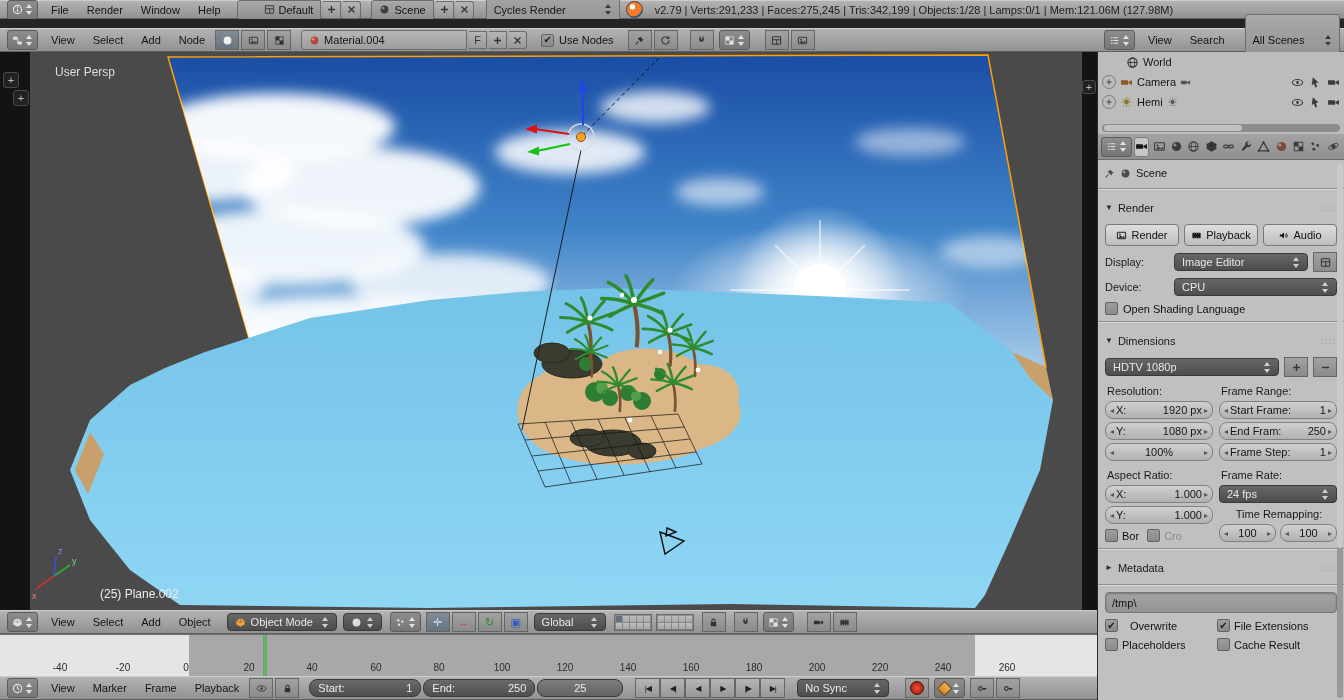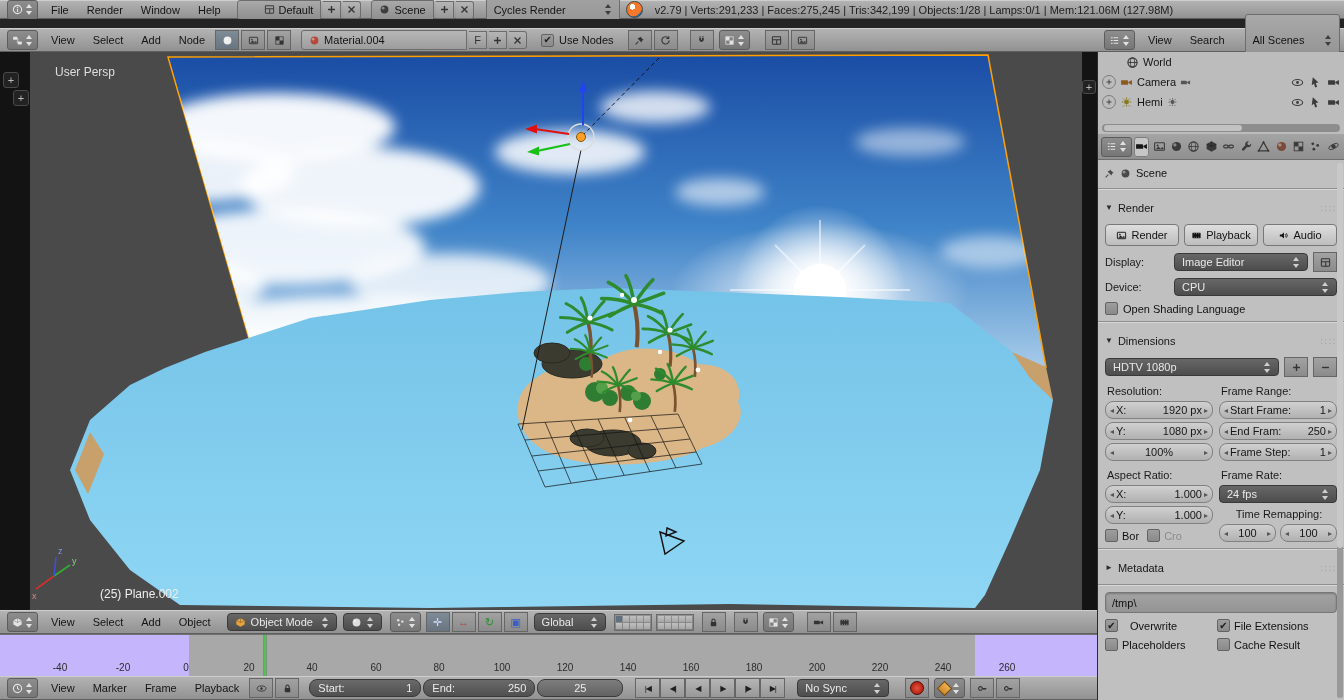--- a/index.html
+++ b/index.html
@@ -80,21 +80,21 @@
   .collab{color:#1a1a1a;padding:2px 0 1px 2px;}
   .txtf{display:flex;align-items:center;height:19px;margin:6px 7px 0 7px;padding:0 6px;border:1px solid #777;
         border-radius:4px;background:linear-gradient(#a3a3a3,#949494);box-shadow:inset 0 1px 2px rgba(0,0,0,.25);color:#101010;}
   
   .layers{display:flex;gap:4px;margin:0 6px;}
   .lgrid{display:grid;grid-template-columns:repeat(5,6px);grid-auto-rows:6px;gap:1px;padding:1px;background:#00000026;border:1px solid #6a6a6a;}
   .lcell{background:linear-gradient(#c0c0c0,#a6a6a6);}
   .lcell.on{background:#5f7181;}
   .mglyph{font-size:11px;line-height:1;}
   
-  #ruler{background:#c4b5fd;border-top:1px solid #707070;overflow:hidden;}
+  #ruler{background:#e5e5e5;border-top:1px solid #707070;overflow:hidden;}
   #ruler .range{position:absolute;left:189px;width:786px;top:0;bottom:0;background:#a8a8a8;}
   .tick{position:absolute;bottom:4px;transform:translateX(-50%);font-size:10px;color:#2c2c2c;}
   .fcursor{position:absolute;left:264px;width:2px;top:0;bottom:0;background:#55c155;box-shadow:0 0 0 1px rgba(40,120,40,.35);}
   .darkpill{display:inline-flex;align-items:center;gap:6px;height:18px;box-sizing:border-box;padding:0 8px;border:1px solid #3a3a3a;
             border-radius:8px;background:linear-gradient(#6a6a6a,#4f4f4f);color:#ececec;}
   .darkpill .v{margin-left:auto;}
   .pb{display:inline-flex;align-items:center;justify-content:center;width:23px;height:18px;border:1px solid #666;
       background:linear-gradient(#b5b5b5,#989898);}
   .pb::after{font-size:8px;color:#1e1e1e;letter-spacing:-1px;}
   .pb.js::after{content:"|◀";} .pb.pk::after{content:"◀|";} .pb.pr::after{content:"◀";}

